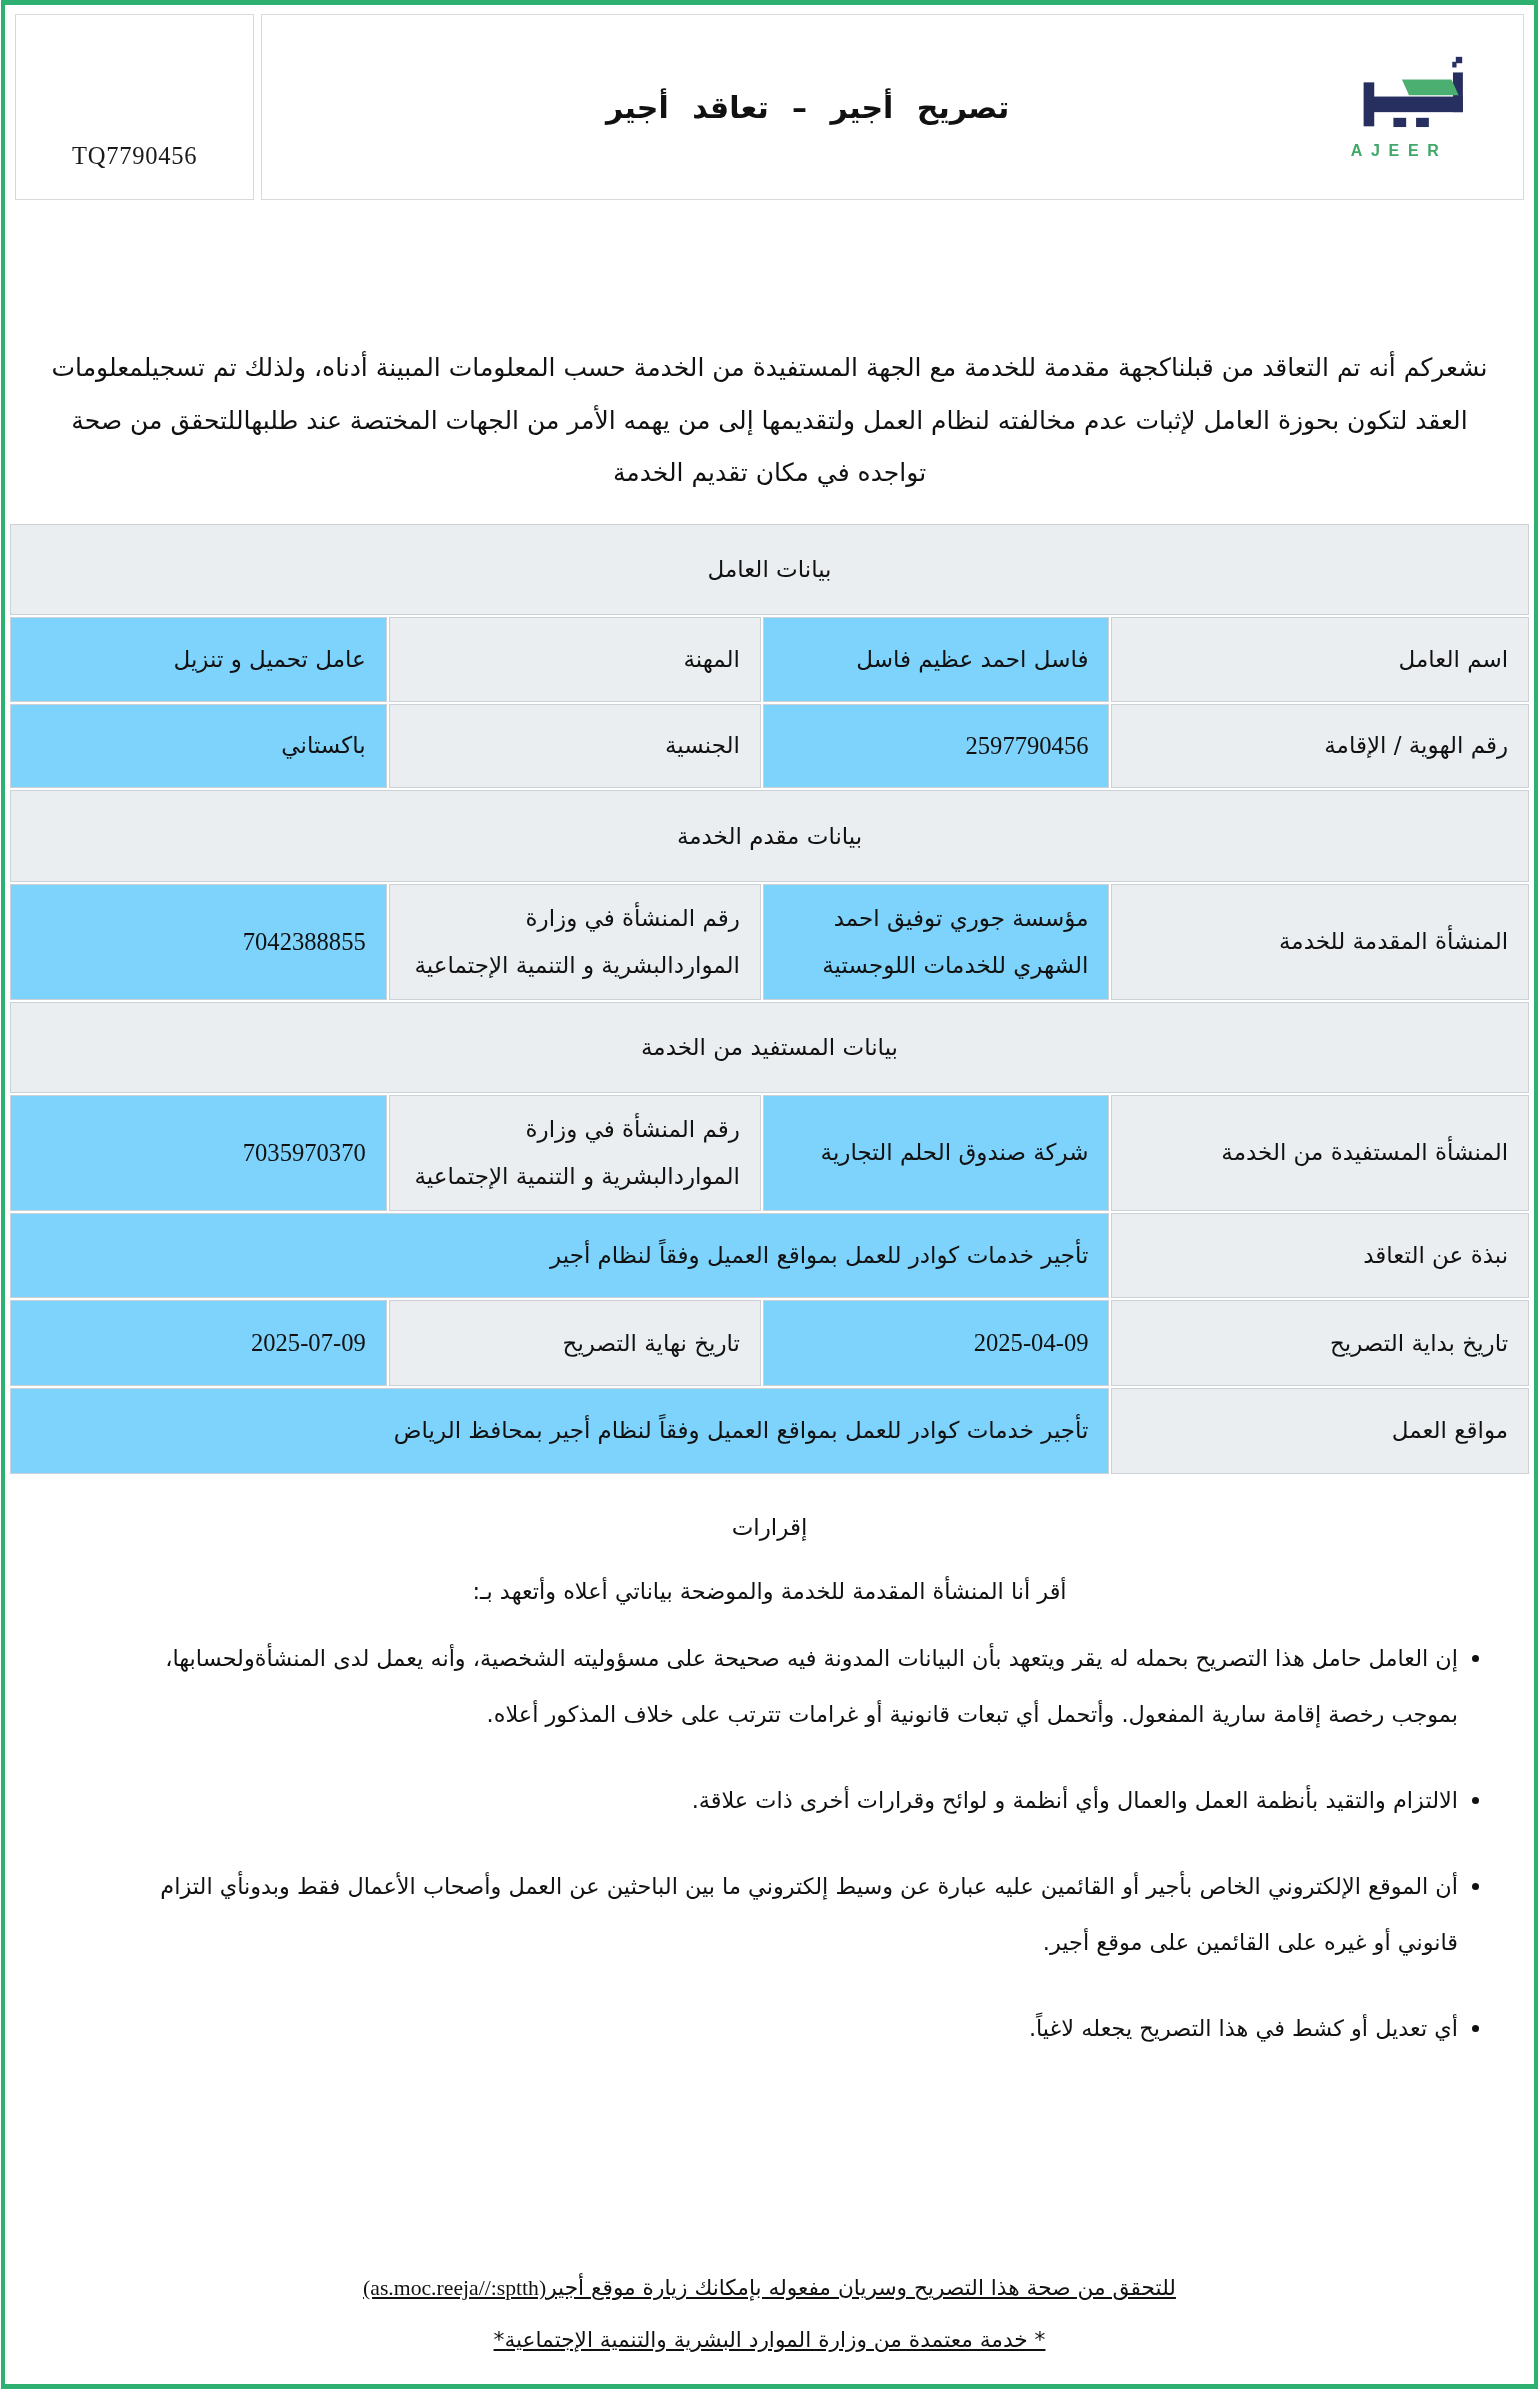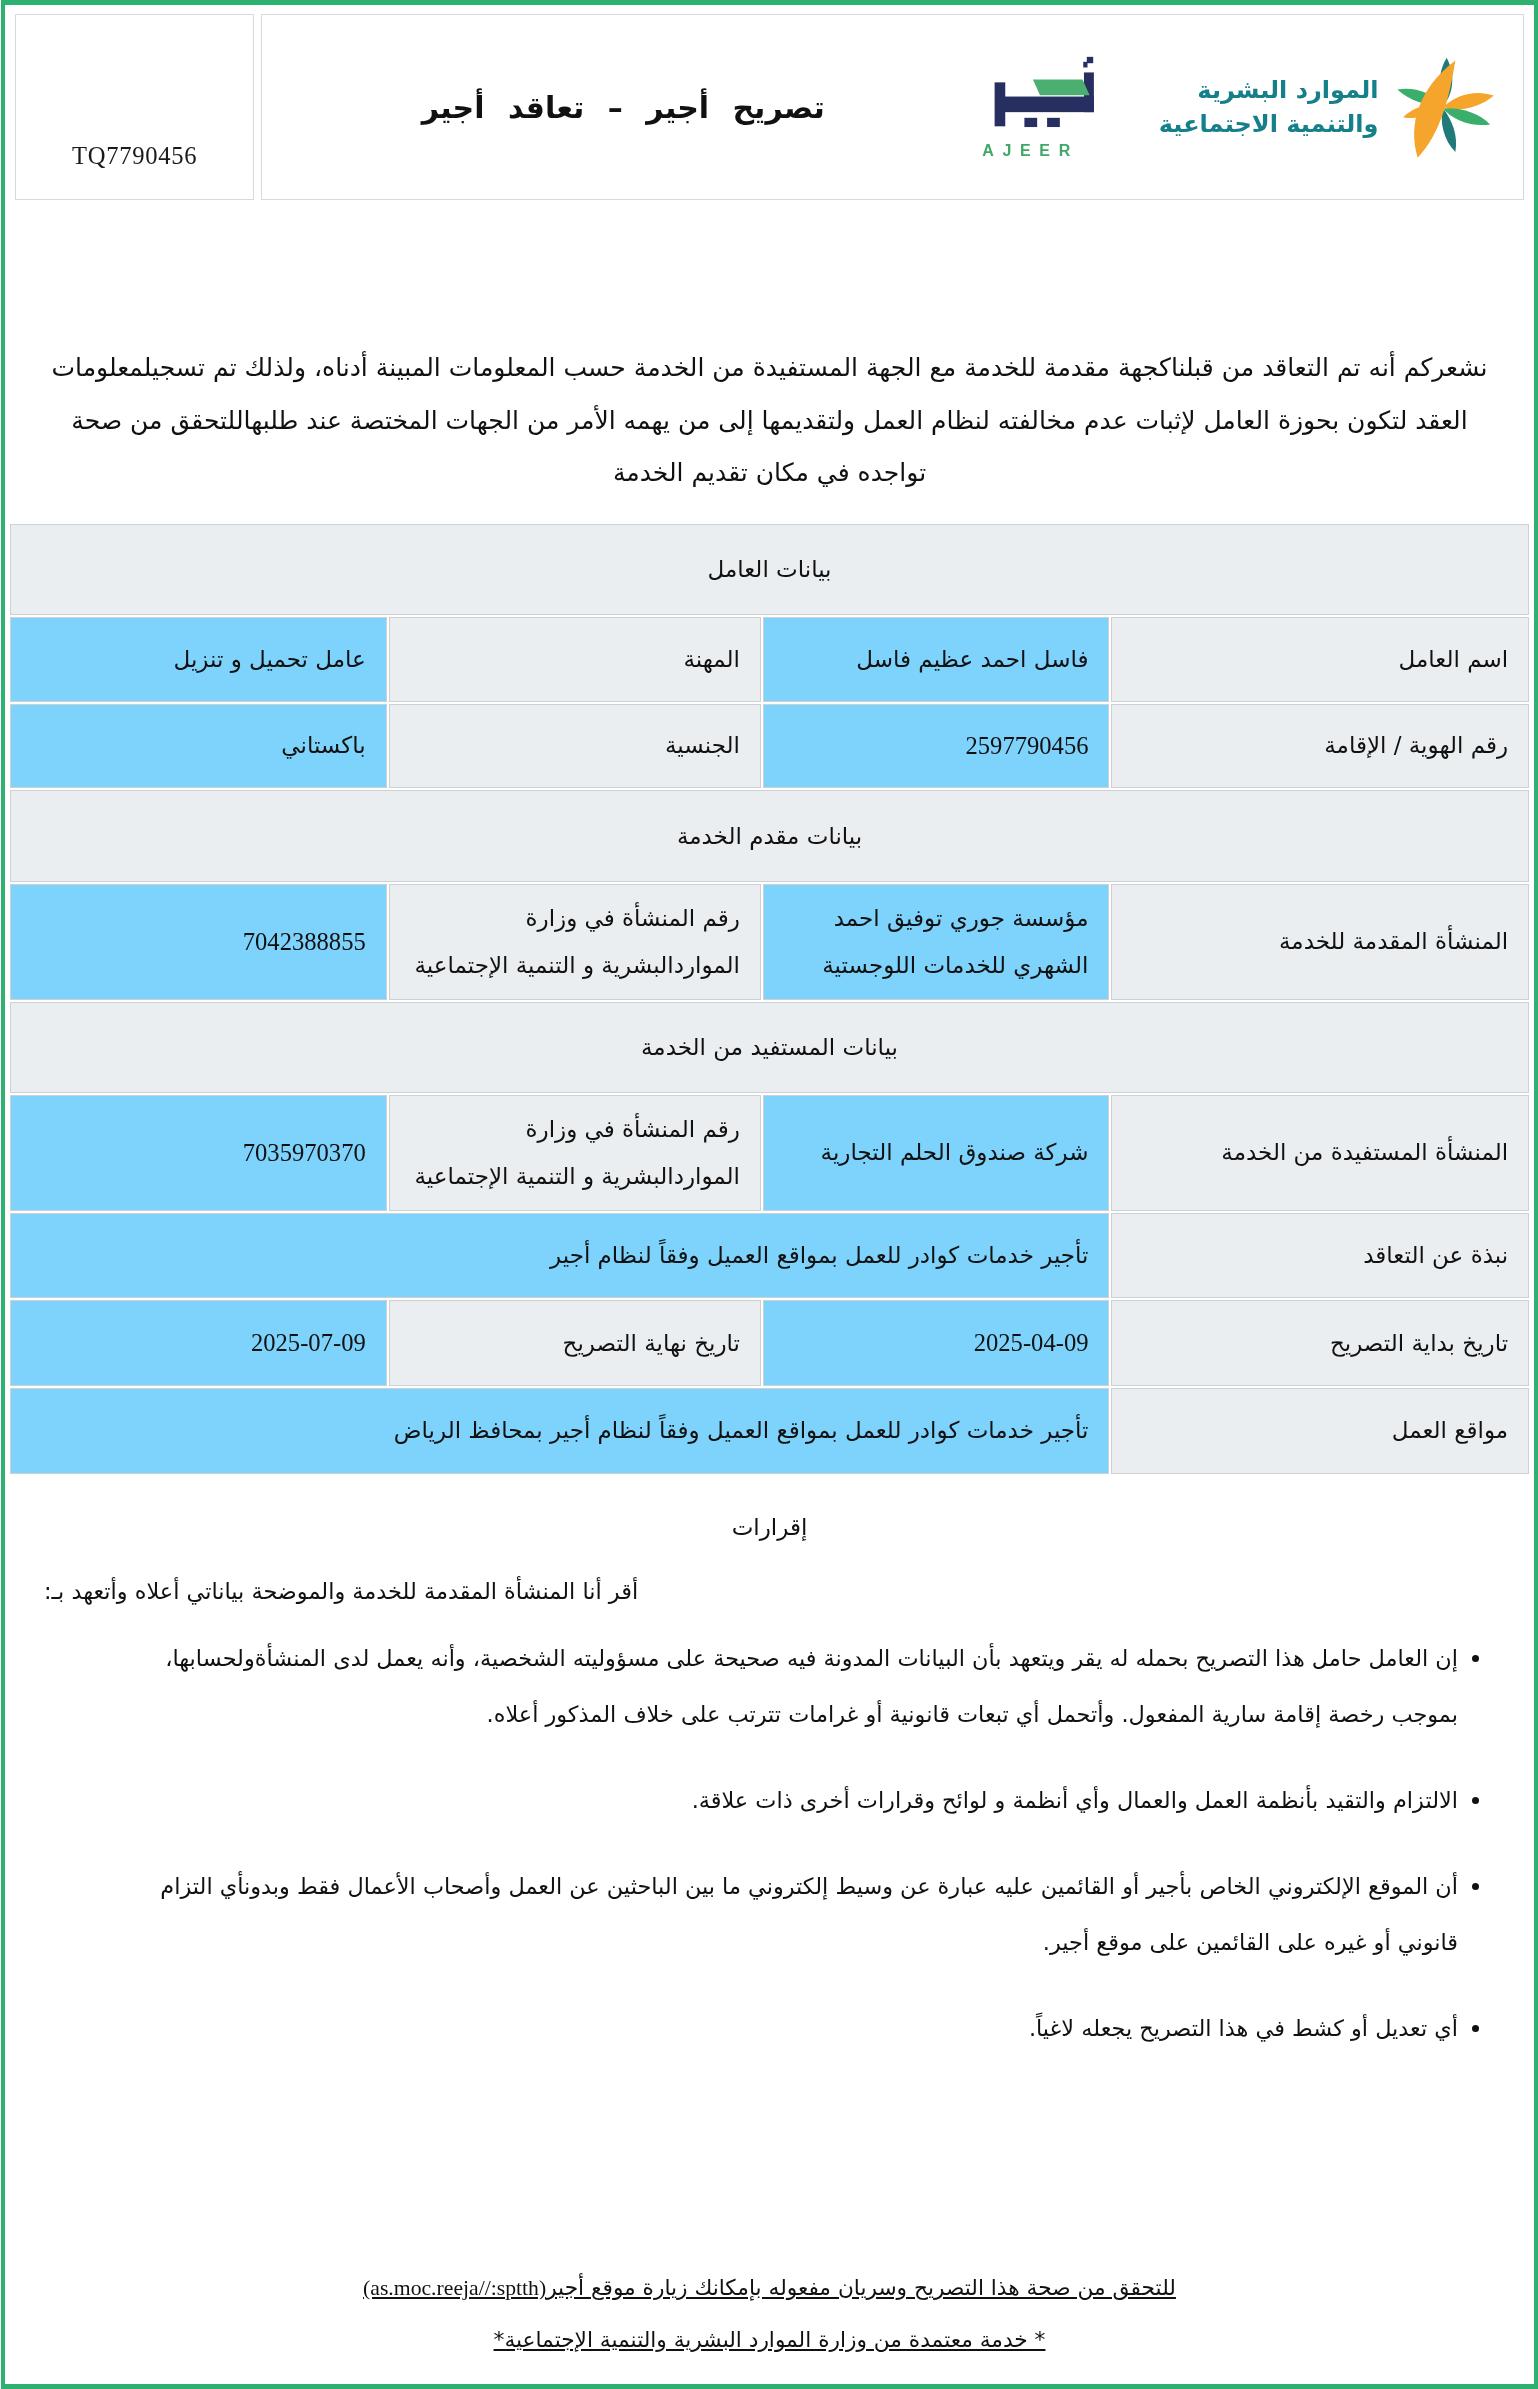--- a/index.html
+++ b/index.html
@@ -35,21 +35,21 @@
   td.lbl{background:#ebeef0;text-align:right;}
   td.val{background:#7dd3fc;text-align:right;}
   td.num{font-family:"Liberation Serif","DejaVu Serif",serif;font-size:24.6px;}
   tr.r-std td{height:74px;}
   tr.r-tall td{height:105px;}
   tr.r-mid td{height:75px;}
   .c-l1{width:27.6%;} .c-v1{width:22.9%;} .c-l2{width:24.6%;} .c-v2{width:24.9%;}
 
   
   .decl-head{text-align:center;font-size:23px;margin:38px 0 0;font-weight:400;}
-  .decl-intro{margin:38px 39px 0;text-align:left;font-size:22.4px;direction:rtl;}
+  .decl-intro{margin:38px 39px 0;text-align:center;font-size:22.4px;direction:rtl;}
   ul.decl{margin:26px 43px 0;padding:0 33px 0 87px;direction:rtl;text-align:right;
           font-size:22.4px;line-height:2.5;}
   ul.decl li{margin-bottom:30px;}
 
   
   .footer{margin-top:auto;text-align:center;padding-bottom:19px;font-size:21.7px;line-height:2.35;direction:rtl;text-decoration:underline;}
   .ltr{direction:ltr;unicode-bidi:bidi-override;font-family:"Liberation Serif","DejaVu Serif",serif;}
 </style>
 </head>
 <body>
@@ -69,37 +69,20 @@
           <rect x="142" y="26" width="14" height="56" fill="#272f60"></rect>
           <rect x="146" y="4" width="9" height="9" fill="#272f60"></rect>
           <rect x="141" y="11" width="6" height="8" fill="#272f60"></rect>
           <polygon points="70,36 140,36 150,58 80,58" fill="#4caf72"></polygon>
           <rect x="30" y="60" width="126" height="22" fill="#272f60"></rect>
           <rect x="16" y="40" width="15" height="62" fill="#272f60"></rect>
           <rect x="58" y="90" width="18" height="13" fill="#272f60"></rect>
           <rect x="90" y="90" width="18" height="13" fill="#272f60"></rect>
         </svg>
         <span class="ajeer-latin">AJEER</span>
-      </div>
-      <div class="ministry">
-        <div class="ministry-text">
-          <div>الموارد البشرية</div>
-          <div>والتنمية الاجتماعية</div>
-        </div>
-        <svg class="emblem" width="110" height="116" viewBox="0 0 150 160">
-          <g>
-            <path d="M75 78 C60 60 35 52 12 56 C30 72 55 80 75 78 Z" fill="#3cae6b"></path>
-            <path d="M75 78 C68 55 68 32 80 12 C92 34 90 62 75 78 Z" fill="#1f7a78"></path>
-            <path d="M75 80 C95 62 120 56 145 64 C128 80 95 88 75 80 Z" fill="#f6a52c"></path>
-            <path d="M75 82 C98 80 125 88 140 104 C115 108 88 98 75 82 Z" fill="#3cae6b"></path>
-            <path d="M75 82 C88 98 96 120 92 142 C76 126 70 100 75 82 Z" fill="#1f7a78"></path>
-            <path d="M75 80 C60 92 40 98 20 94 C34 80 58 72 75 80 Z" fill="#f6a52c"></path>
-            <path d="M40 150 C26 104 42 54 92 16 C84 66 72 116 40 150 Z" fill="#f6a52c"></path>
-          </g>
-        </svg>
       </div>
     </div>
   </div>
 
   <p class="intro">نشعركم أنه تم التعاقد من قبلناكجهة مقدمة للخدمة مع الجهة المستفيدة من الخدمة حسب المعلومات المبينة أدناه، ولذلك تم تسجيلمعلومات العقد لتكون بحوزة العامل لإثبات عدم مخالفته لنظام العمل ولتقديمها إلى من يهمه الأمر من الجهات المختصة عند طلبهاللتحقق من صحة تواجده في مكان تقديم الخدمة</p>
 
   <table class="permit">
     <colgroup>
       <col class="c-l1">
         <col class="c-v1">

